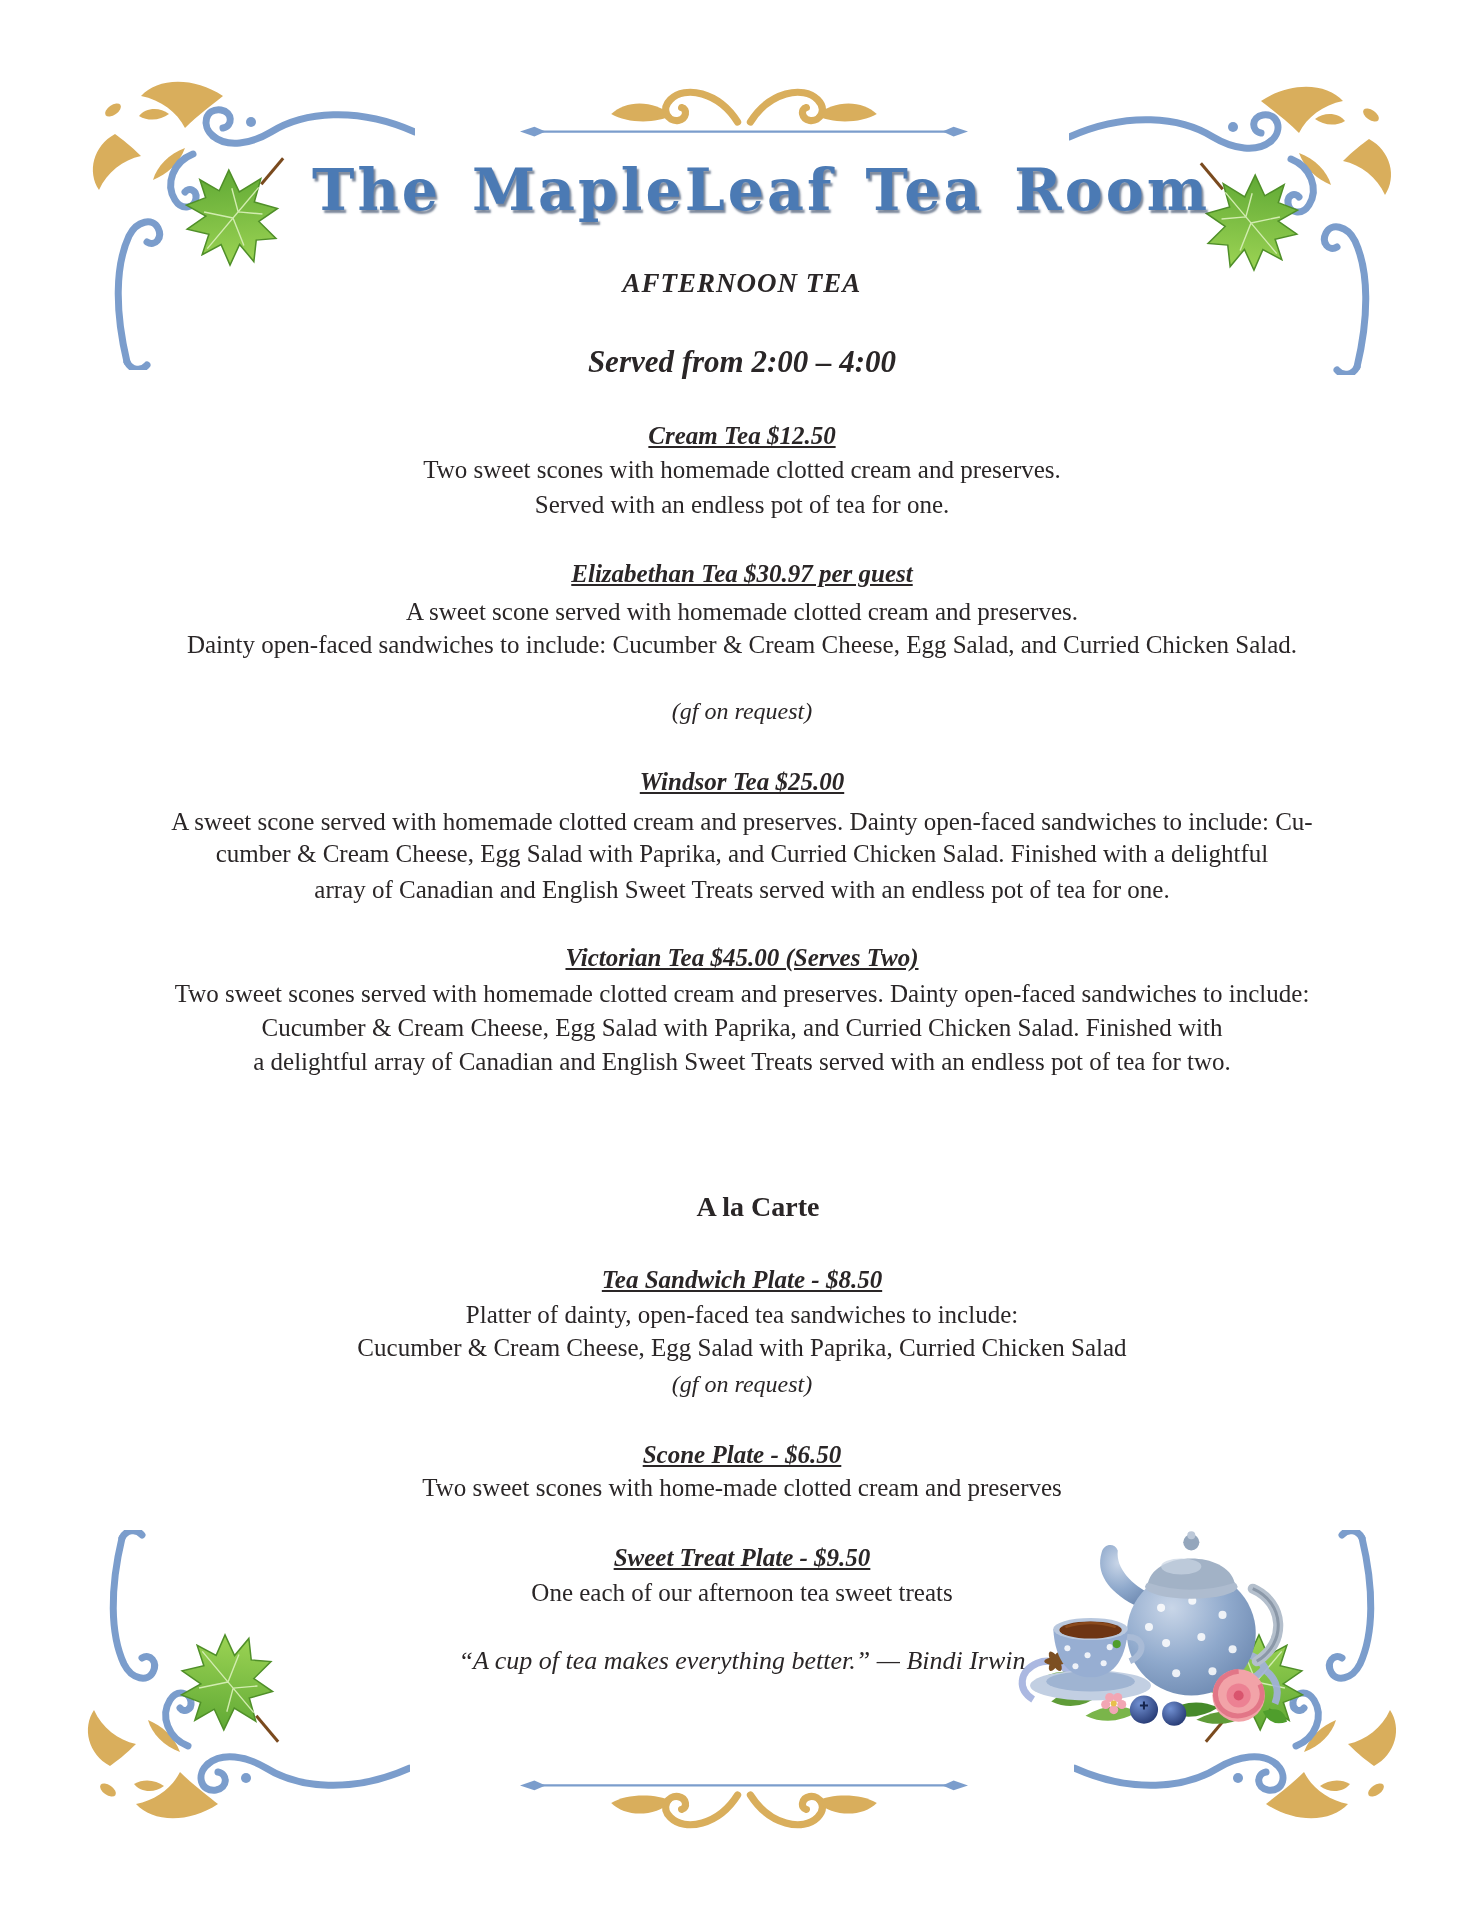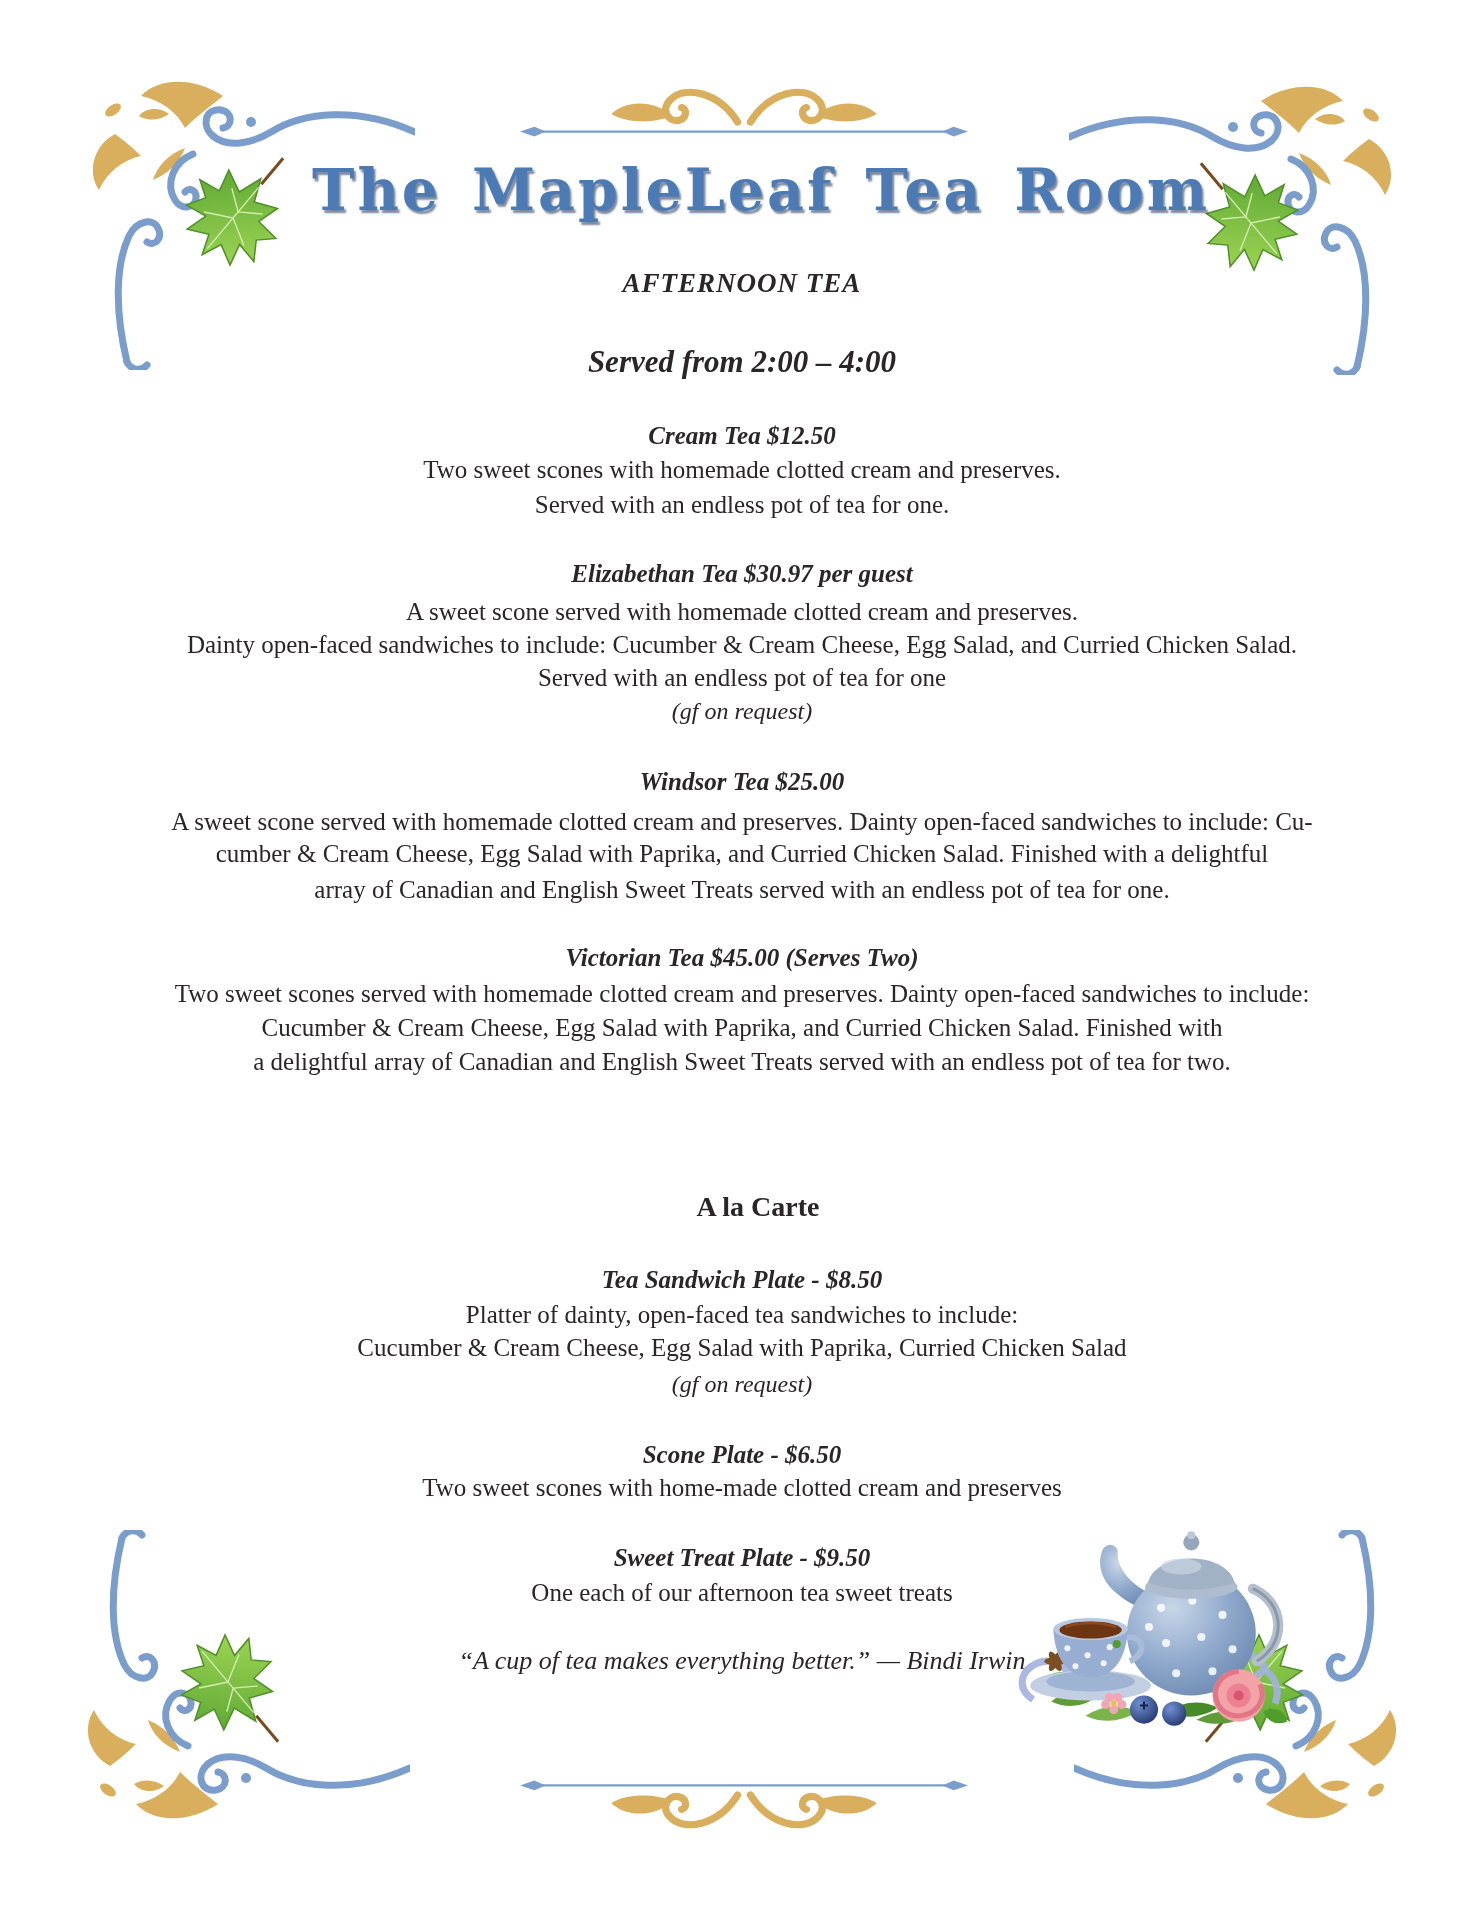--- a/index.html
+++ b/index.html
@@ -4,21 +4,21 @@
 <style>
   html,body{margin:0;padding:0;background:#ffffff;}
   .page{position:relative;width:1484px;height:1920px;margin:0 auto;background:#ffffff;overflow:hidden;
         font-family:"Liberation Serif", serif;color:#2a2627;}
   .t{position:absolute;left:0;width:100%;text-align:center;white-space:nowrap;}
   .brand{font-family:"DejaVu Serif", serif;font-weight:700;font-size:57px;line-height:70px;
          color:#4b7ab4;letter-spacing:3px;word-spacing:8px;
          text-shadow:2px 3px 2px rgba(16,38,72,.55), -1px -1px 0 rgba(255,255,255,.35);padding-left:19px;}
   .subtitle{font-size:27px;line-height:40px;font-weight:700;font-style:italic;letter-spacing:1px;}
   .served{font-size:31px;line-height:40px;font-weight:700;font-style:italic;}
-  .item-title{font-size:25px;line-height:34px;font-weight:700;font-style:italic;}
+  .item-title{font-size:25px;line-height:34px;font-weight:700;font-style:italic;text-decoration:underline;}
   .line{font-size:25px;line-height:34px;}
   .note{font-size:24px;line-height:34px;font-style:italic;}
   .carte-head{font-size:28px;line-height:38px;font-weight:700;margin-left:16px;}
   .quote{font-size:26px;line-height:36px;font-style:italic;}
   .orn{position:absolute;pointer-events:none;}
   .flipX{transform:scaleX(-1);}
   .flipY{transform:scaleY(-1);}
   .flipXY{transform:scale(-1,-1);}
   svg{display:block;}
 </style>
@@ -191,21 +191,20 @@
   <div class="t subtitle" style="top:263px">AFTERNOON TEA</div>
   <div class="t served" style="top:342px">Served from 2:00 – 4:00</div>
 
   <div class="t item-title" style="top:419px">Cream Tea $12.50</div>
   <div class="t line" style="top:453px">Two sweet scones with homemade clotted cream and preserves.</div>
   <div class="t line" style="top:488px">Served with an endless pot of tea for one.</div>
 
   <div class="t item-title" style="top:557px">Elizabethan Tea $30.97 per guest</div>
   <div class="t line" style="top:595px">A sweet scone served with homemade clotted cream and preserves.</div>
   <div class="t line" style="top:628px">Dainty open-faced sandwiches to include: Cucumber &amp; Cream Cheese, Egg Salad, and Curried Chicken Salad.</div>
-  <div class="t line" style="top:661px">Served with an endless pot of tea for one</div>
   <div class="t note" style="top:694px">(gf on request)</div>
 
   <div class="t item-title" style="top:765px">Windsor Tea $25.00</div>
   <div class="t line" style="top:805px">A sweet scone served with homemade clotted cream and preserves. Dainty open-faced sandwiches to include: Cu-</div>
   <div class="t line" style="top:837px">cumber &amp; Cream Cheese, Egg Salad with Paprika, and Curried Chicken Salad. Finished with a delightful</div>
   <div class="t line" style="top:873px">array of Canadian and English Sweet Treats served with an endless pot of tea for one.</div>
 
   <div class="t item-title" style="top:941px">Victorian Tea $45.00 (Serves Two)</div>
   <div class="t line" style="top:977px">Two sweet scones served with homemade clotted cream and preserves. Dainty open-faced sandwiches to include:</div>
   <div class="t line" style="top:1011px">Cucumber &amp; Cream Cheese, Egg Salad with Paprika, and Curried Chicken Salad. Finished with</div>

